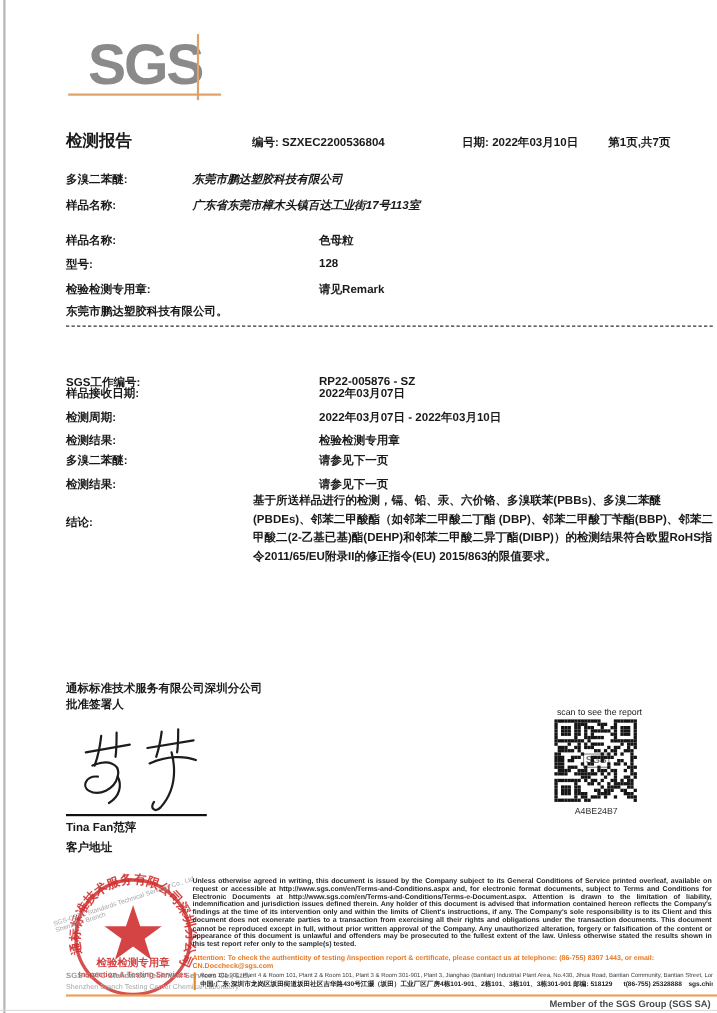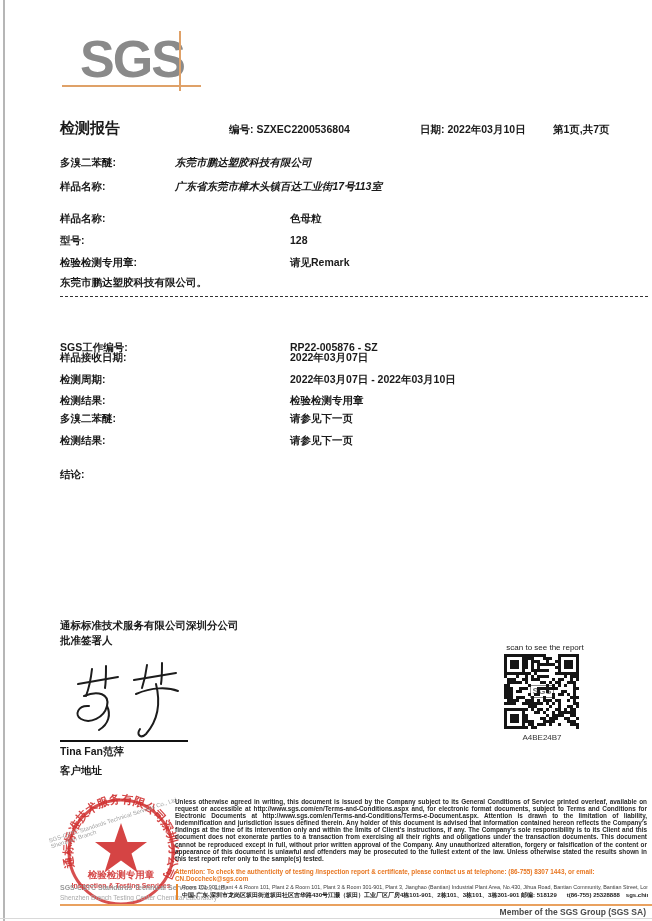--- a/index.html
+++ b/index.html
@@ -130,20 +130,21 @@
   </div>
   <div class="row" style="left:60px; top:412px;">
     <span class="lbl">多溴二苯醚:</span>
     <span class="val230">请参见下一页</span>
   </div>
   <div class="row" style="left:60px; top:434px;">
     <span class="lbl">检测结果:</span>
     <span class="val230">请参见下一页</span>
   </div>
   <div class="row" style="left:60px; top:468px;">结论:</div>
+  <div class="conclusion">基于所送样品进行的检测，镉、铅、汞、六价铬、多溴联苯(PBBs)、多溴二苯醚(PBDEs)、邻苯二甲酸酯（如邻苯二甲酸二丁酯 (DBP)、邻苯二甲酸丁苄酯(BBP)、邻苯二甲酸二(2-乙基已基)酯(DEHP)和邻苯二甲酸二异丁酯(DIBP)）的检测结果符合欧盟RoHS指令2011/65/EU附录II的修正指令(EU) 2015/863的限值要求。</div>
 
   <div class="sig-company">通标标准技术服务有限公司深圳分公司</div>
   <div class="sig-auth">批准签署人</div>
   <svg class="sig-svg" width="130" height="80" viewBox="0 0 130 80">
     <g fill="none" stroke="#1c1c1c" stroke-width="2" stroke-linecap="round">
       <path d="M10,24 L50,17"></path>
       <path d="M24,9 C23,18 21,28 18,36"></path>
       <path d="M38,6 C38,14 38,22 37,28"></path>
       <path d="M16,36 C30,30 42,34 39,46 C36,58 22,64 13,59 C6,55 10,45 21,46"></path>
       <path d="M39,46 C43,54 41,64 31,70"></path>

